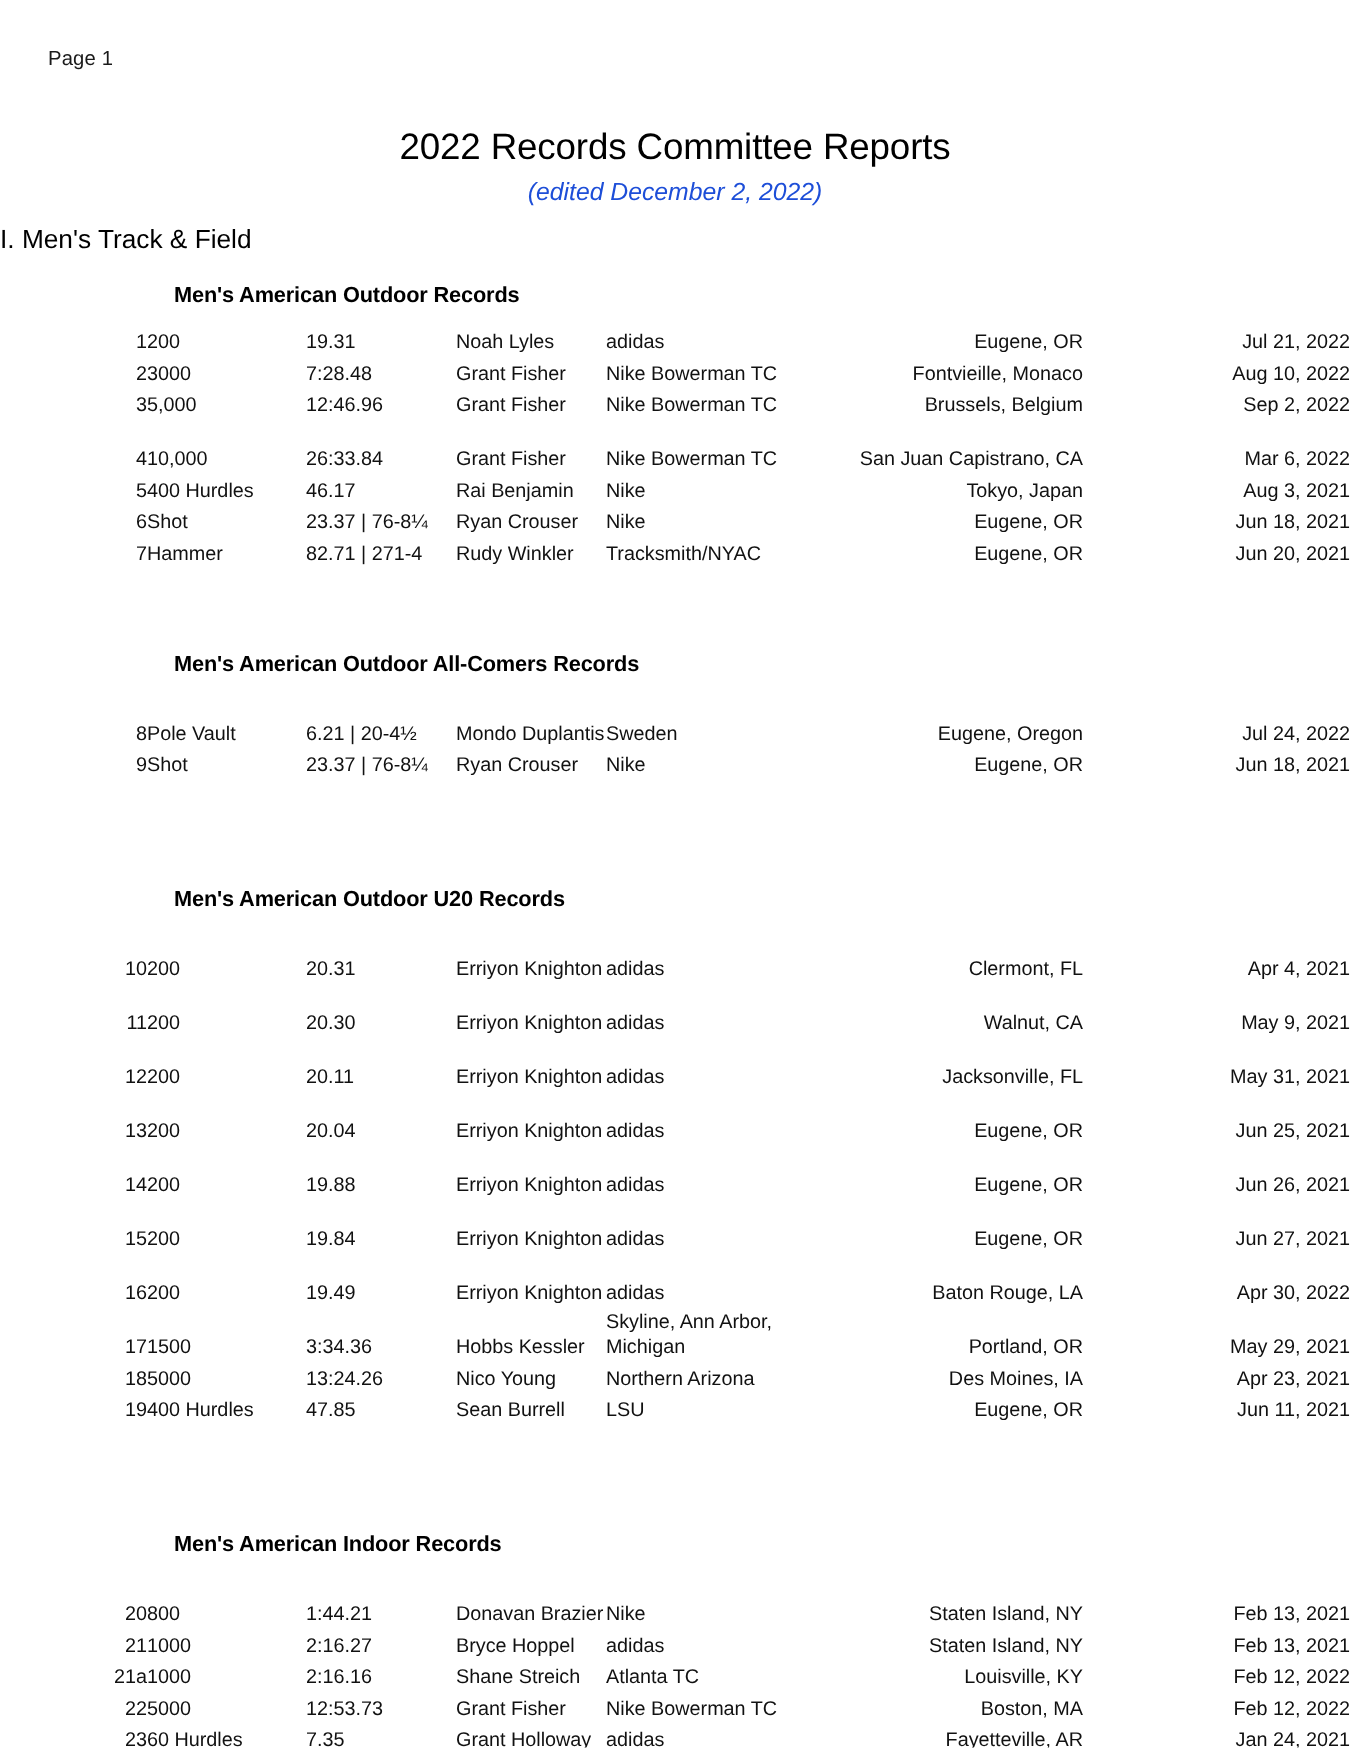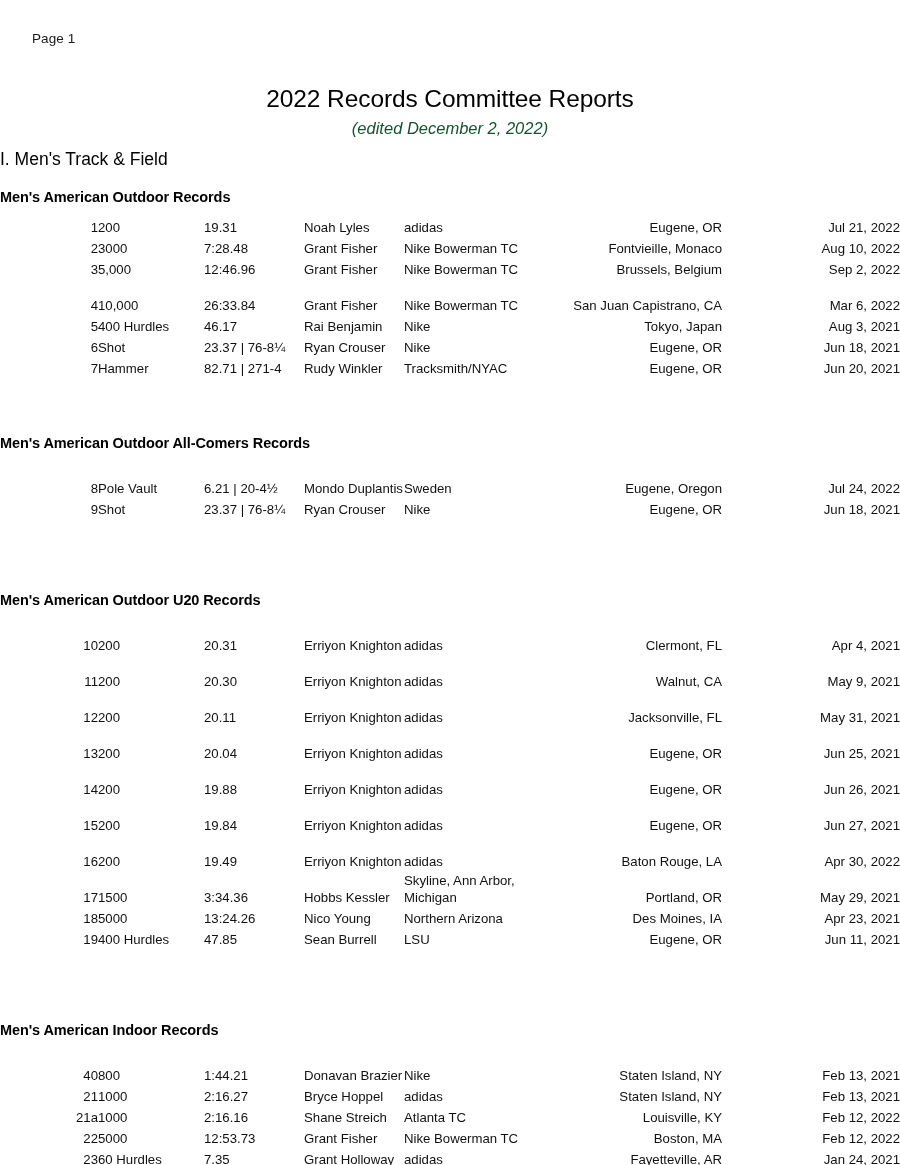--- a/index.html
+++ b/index.html
@@ -46,39 +46,40 @@
     color: #000;
     letter-spacing: -0.1px;
     line-height: 1.18;
     margin: 0;
     padding: 0 0 0 0;
   }
   .subtitle {
     text-align: center;
     font-size: 16.5px;
     font-style: italic;
-    color: #14532d;
+    color: #1d4ed8;
     line-height: 1.3;
     margin-top: 4px;
   }
   .section-title {
     font-size: 17.5px;
     font-weight: 400;
     color: #000;
     line-height: 1.3;
     margin-top: 9px;
   }
 
   .group {
     margin-top: 18px;
   }
   .group-heading {
     font-size: 14.5px;
     font-weight: bold;
     color: #000;
+    padding-left: 116px;
     letter-spacing: -0.1px;
     margin-bottom: 10px;
   }
 
   table.records {
     width: 900px;
     border-collapse: collapse;
     table-layout: fixed;
     font-size: 13.2px;
     color: #111;
@@ -363,21 +364,21 @@
               <col class="c-num">
               <col class="c-event">
               <col class="c-mark">
               <col class="c-ath">
               <col class="c-aff">
               <col class="c-loc">
               <col class="c-date">
             </colgroup>
             <tbody>
               <tr class="row tall">
-                <td class="num">40</td>
+                <td class="num">20</td>
                 <td class="event">800</td>
                 <td class="mark">1:44.21</td>
                 <td class="ath">Donavan Brazier</td>
                 <td class="aff">Nike</td>
                 <td class="loc">Staten Island, NY</td>
                 <td class="date">Feb 13, 2021</td>
               </tr>
               <tr class="row">
                 <td class="num">21</td>
                 <td class="event">1000</td>

